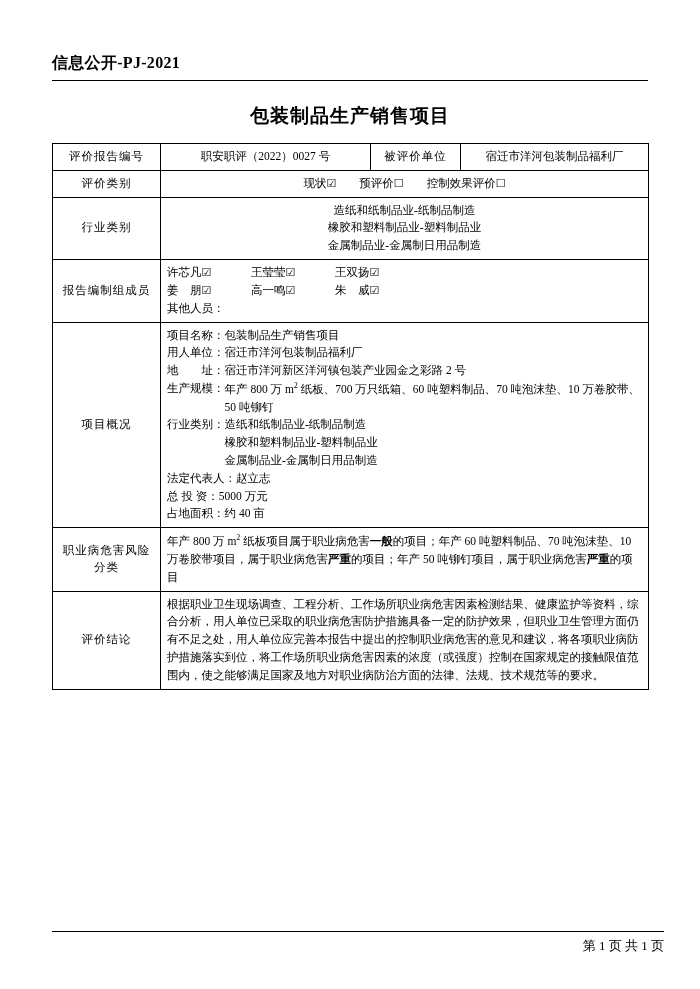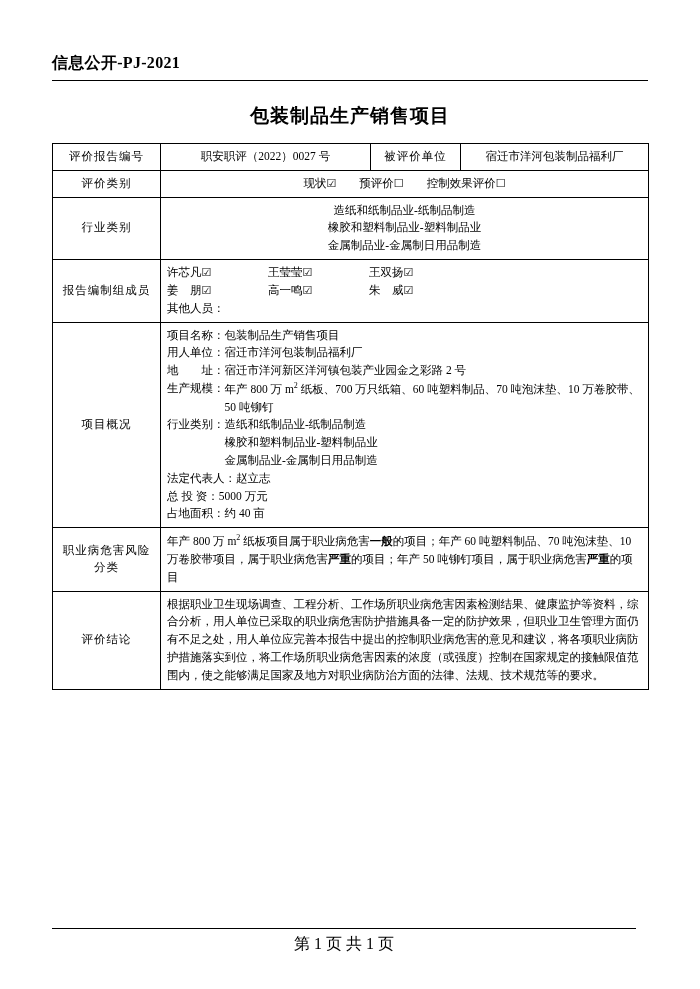--- a/index.html
+++ b/index.html
@@ -98,21 +98,21 @@
     justify-content: center;
     gap: 23px;
   }
   .members {
     padding: 6px 10px 6px 18px;
     line-height: 1.85;
     text-align: left;
   }
   .members .line {
     display: flex;
-    gap: 17px;
+    gap: 0;
     align-items: center;
   }
   .members .m {
     width: 84px;
     display: inline-block;
   }
   .proj {
     line-height: 1.75;
   }
   .proj .kv {
@@ -134,26 +134,26 @@
     text-align: justify;
     text-justify: inter-ideograph;
     line-height: 1.85;
     text-indent: 0;
   }
   b.em { font-weight: bold; }
   
   .footer {
     position: absolute;
     left: 52px;
-    right: 64px;
+    right: 36px;
     bottom: 34px;
     border-top: 1.2px solid #000;
     padding-top: 5px;
-    text-align: center;
-    font-size: 16px;
+    text-align: right;
+    font-size: 13px;
   }
 </style>
 </head>
 <body>
 
 <div class="page">
 
   <div class="header">
     <div class="header-right">信息公开-PJ-2021</div>
   </div>

